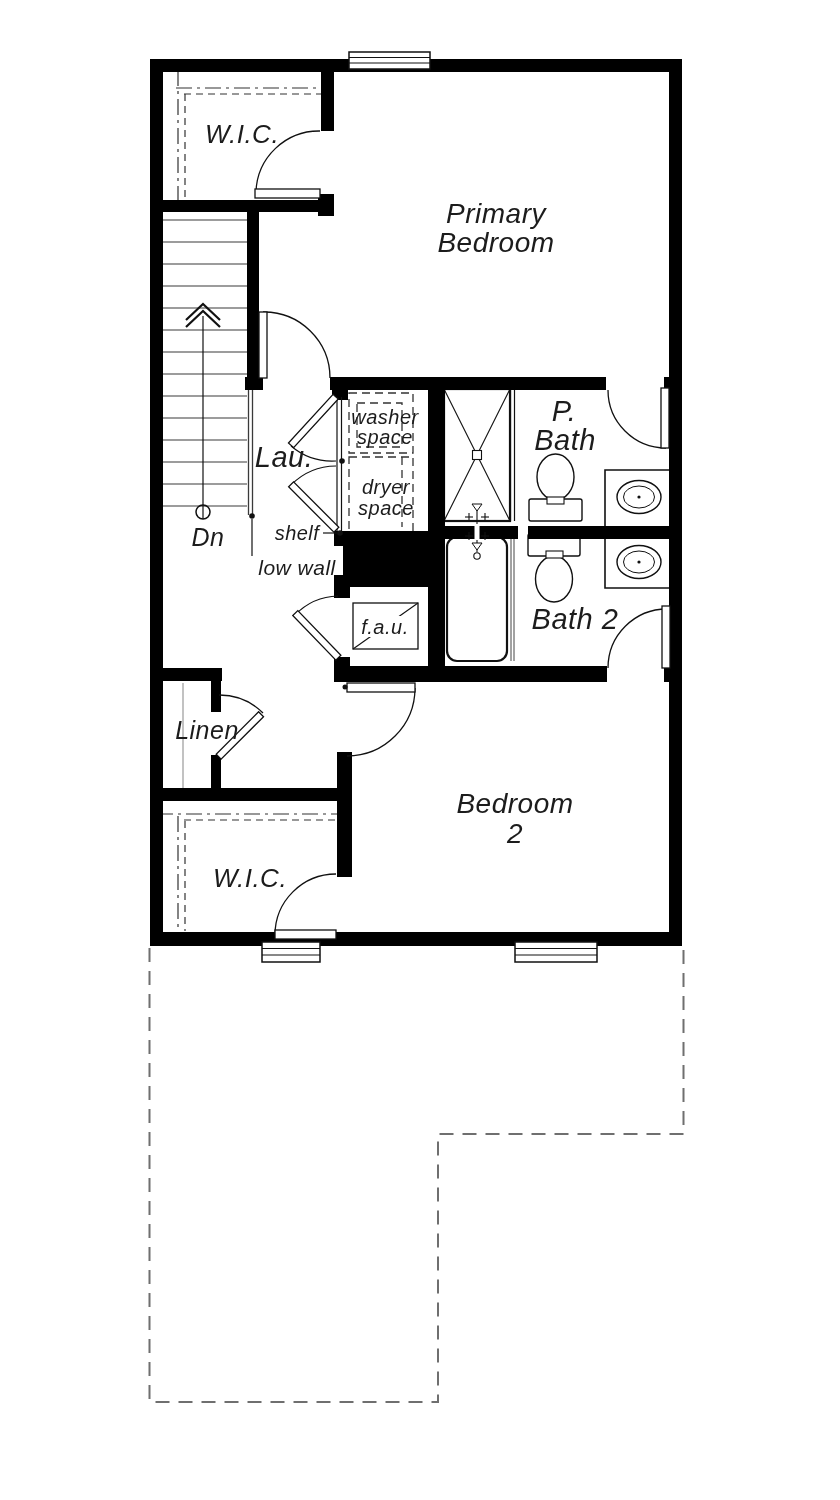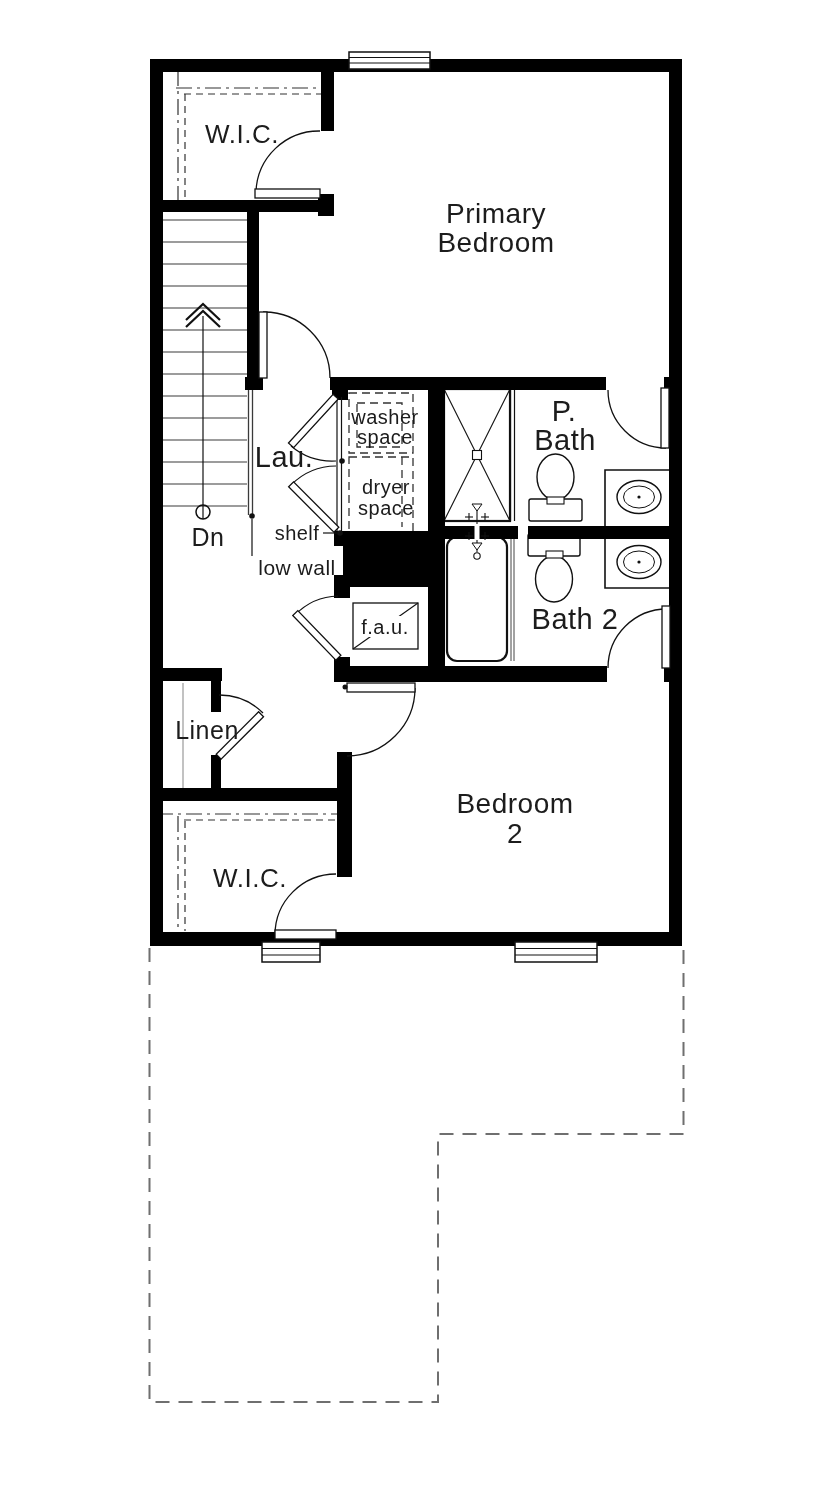--- a/index.html
+++ b/index.html
@@ -1,16 +1,16 @@
 <!DOCTYPE html>
 <html><head>
 <meta charset="utf-8">
 <style>
   html,body{margin:0;padding:0;background:#ffffff;}
-  .stage{position:relative;width:840px;height:1500px;background:#ffffff;overflow:hidden;}
+  .stage{position:relative;width:840px;height:1500px;background:#ffffff;overflow:hidden;font-style:italic;}
   svg{display:block;}
   text{font-family:"Liberation Sans","DejaVu Sans",sans-serif;letter-spacing:.5px;}
   .t20{font-size:20px;} .t21{font-size:21px;} .t25{font-size:25px;}
   .t26{font-size:26px;} .t28{font-size:28px;} .t29{font-size:29px;}
 </style>
 </head>
 <body>
 
 <div class="stage">
 <svg width="840" height="1500" viewBox="0 0 840 1500">

